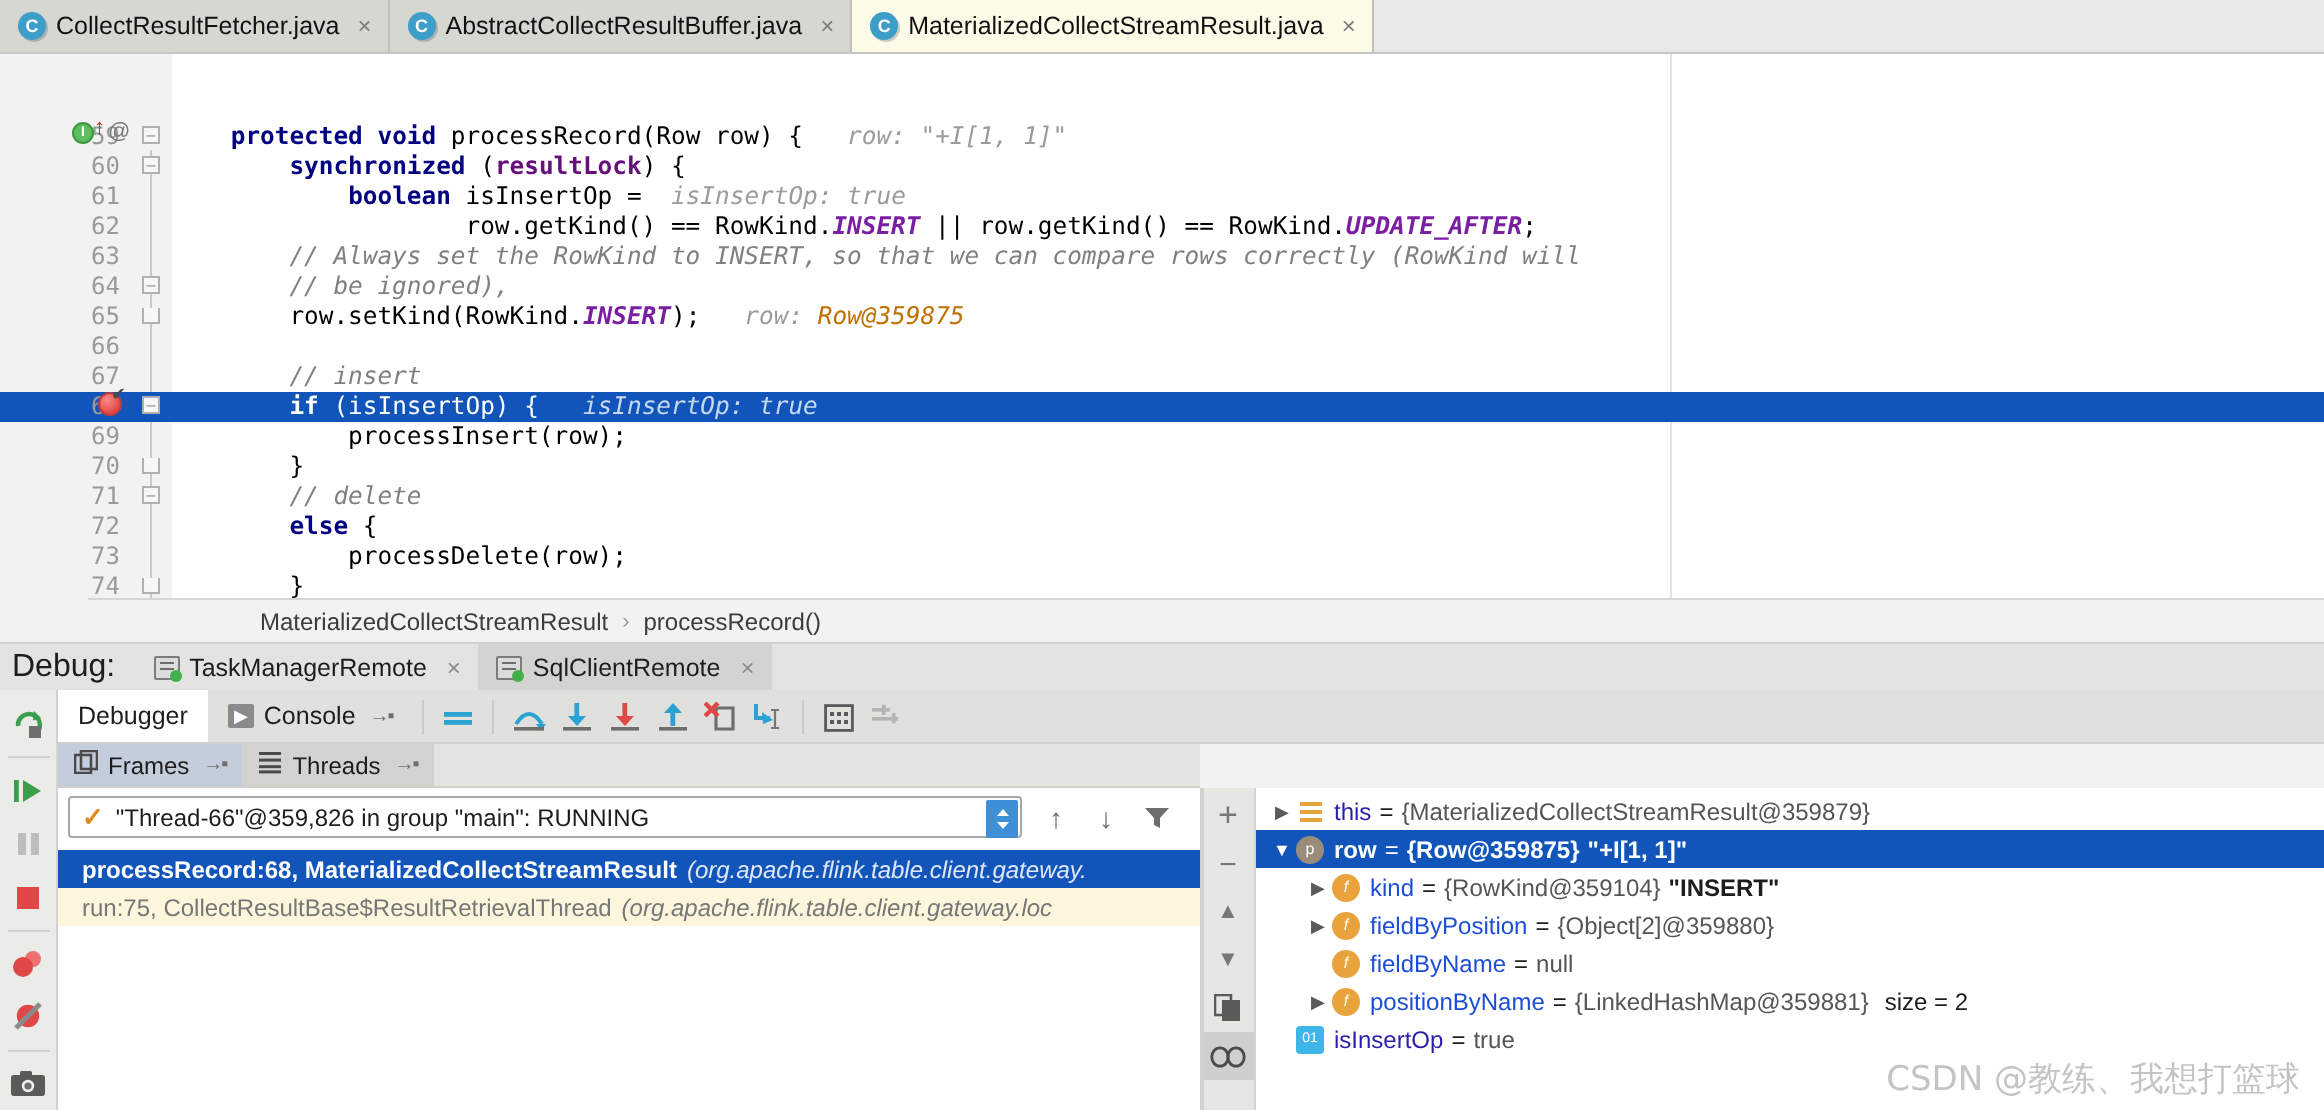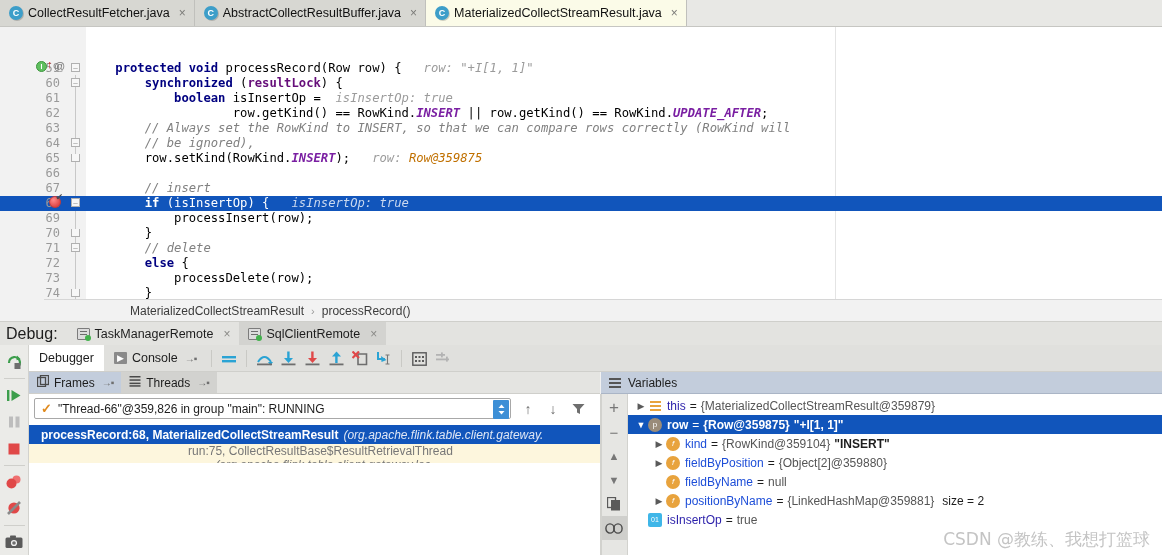--- a/index.html
+++ b/index.html
@@ -227,21 +227,21 @@
   .arrbtn { position: absolute; width: 20px; height: 21px; display:flex; align-items:center; justify-content:center; color:#6e6e6e; font-size: 14px; }
 
   .frame-row {
     position: absolute; left: 0; width: 571px; height: 19px;
     display: flex; align-items: center; padding-left: 12px;
     font-size: 12px; white-space: nowrap; overflow: hidden;
   }
   .frame-row.sel { background: #1155bb; color: #ffffff; }
   .frame-row.sel .fr-pkg { color: #dfe7f5; }
   .frame-row .fr-meth { font-weight: bold; }
-  .frame-row.run { background: #fdf6dd; flex-direction: column; }
+  .frame-row.run { background: #fdf6dd; }
   .frame-row.run .fr-meth { color: #777777; font-weight: normal; }
   .frame-row.run .fr-pkg { color: #777777; }
   .fr-pkg { font-style: italic; color: #1a1a7a; margin-left: 5px; }
   .frame-row.sel .fr-meth { color: #ffffff; }
 
   
   .frmini {
     position: absolute; left: 600px; top: 394px; width: 28px; height: 161px;
     background: #e6e6e3; border-left: 1px solid #d2d2ce; border-right: 1px solid #d2d2ce;
     display:flex; flex-direction:column; align-items:center; padding-top: 2px;
@@ -614,28 +614,20 @@
       </svg>
     </div>
     <div class="frmini-btn pressed">
       <svg width="18" height="11" viewBox="0 0 18 11">
         <ellipse cx="5" cy="5.5" rx="4.1" ry="4.6" fill="none" stroke="#4a4a4a" stroke-width="1.4"></ellipse>
         <ellipse cx="13" cy="5.5" rx="4.1" ry="4.6" fill="none" stroke="#4a4a4a" stroke-width="1.4"></ellipse>
       </svg>
     </div>
   </div>
 
-  <div class="varhdr">
-    <span class="burger">
-        <i></i>
-        <i></i>
-        <i></i>
-      </span>
-    <span>Variables</span>
-  </div>
   <div class="vdiv"></div>
   <div class="varpanel">
     <div id="var-rows">
         <div class="var-row" style="top: 2px; padding-left: 6px;">
           <span class="tri">▶</span>
           <span class="vic this">
             <i></i>
             <i></i>
             <i></i>
           </span>

